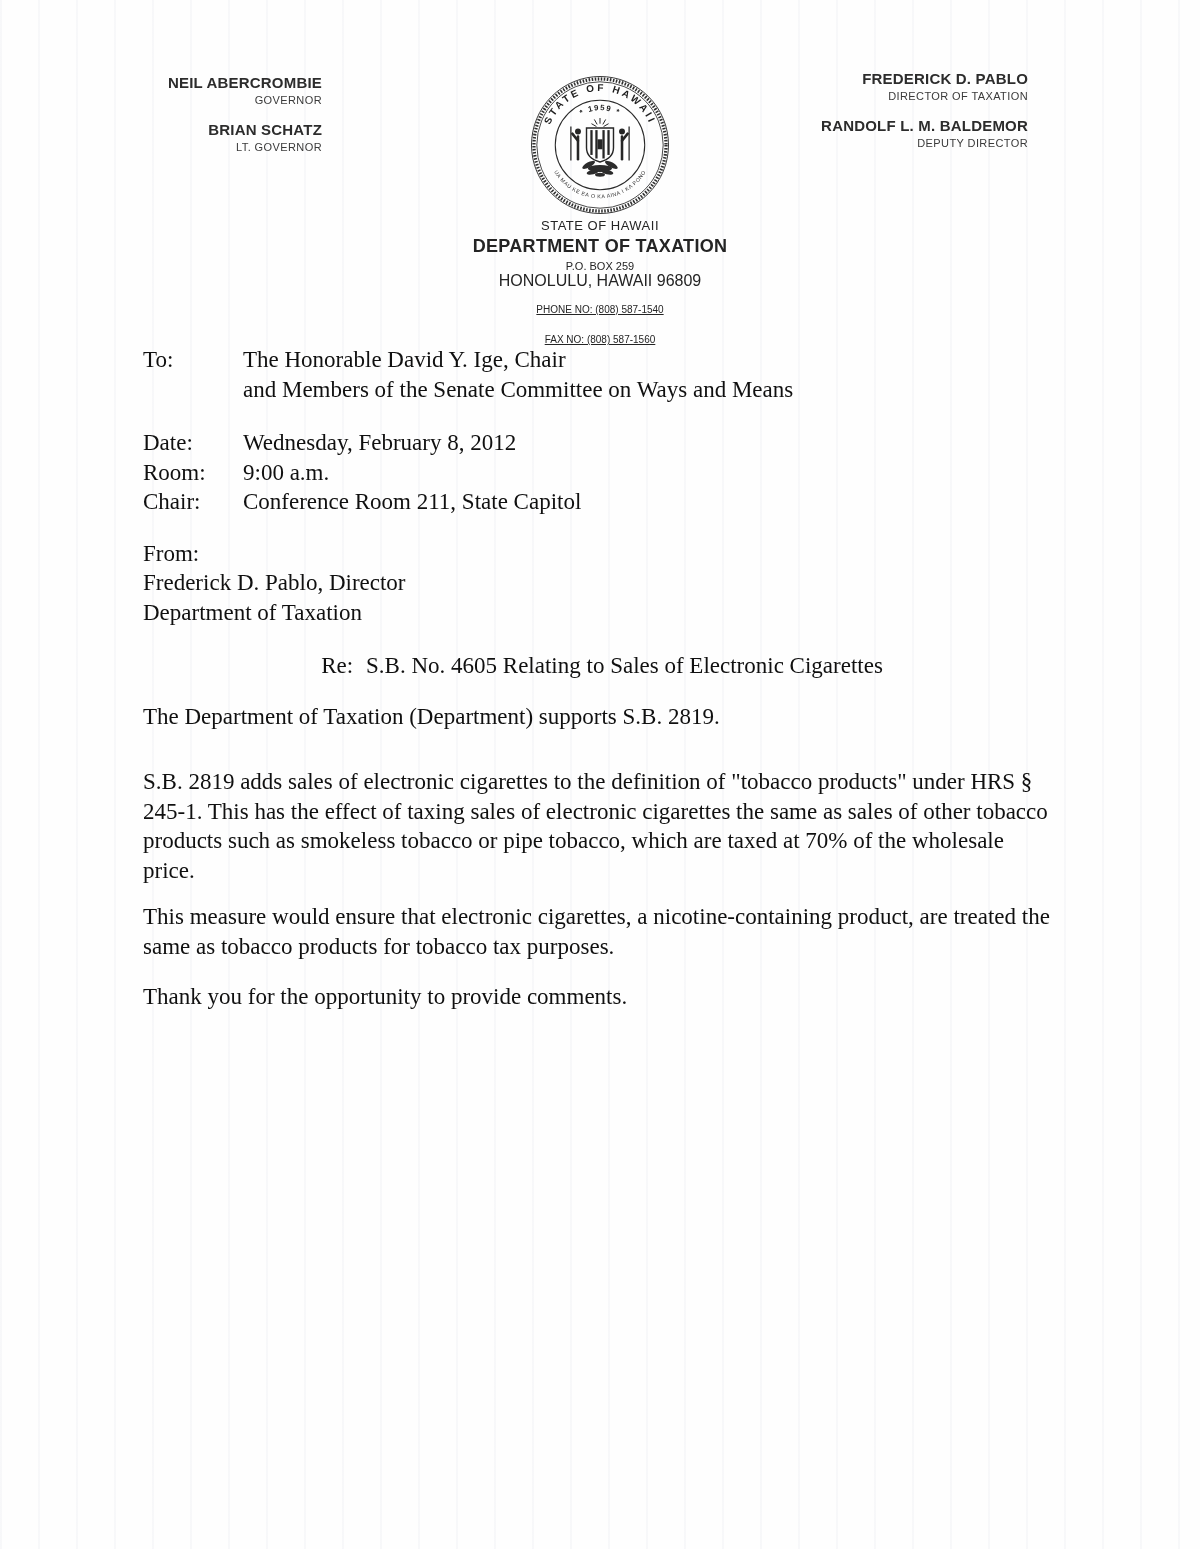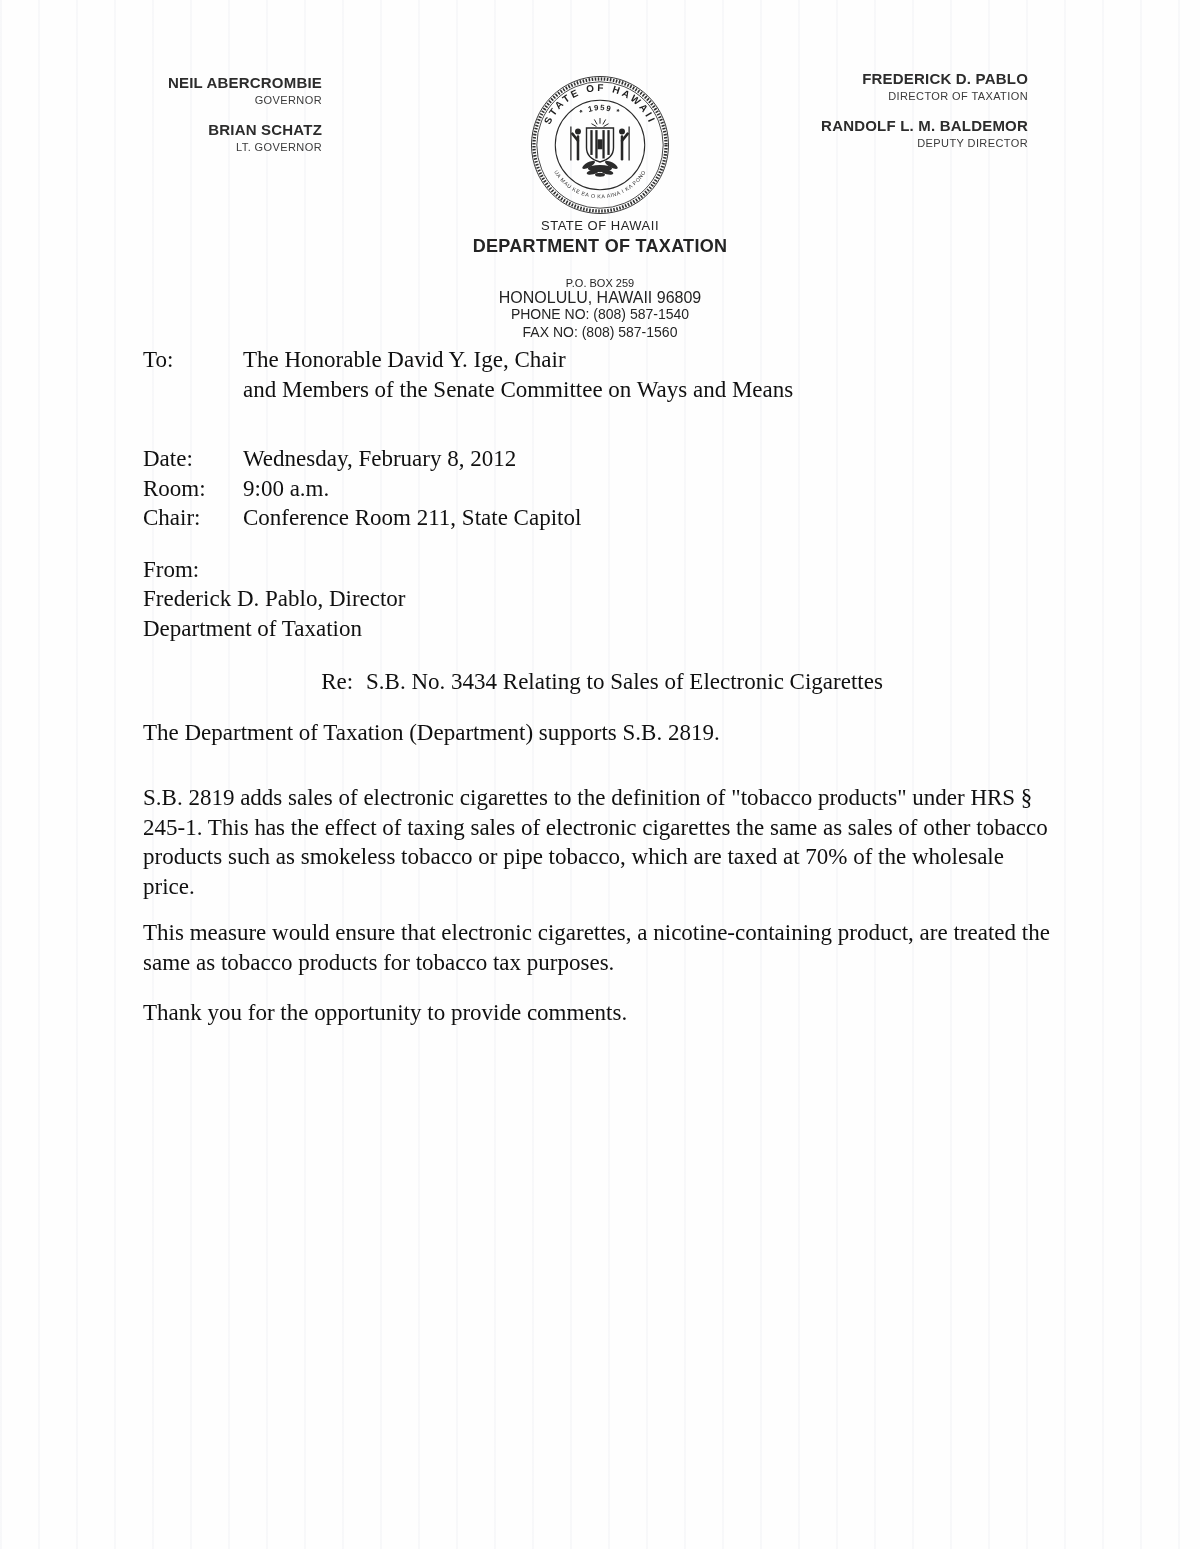--- a/index.html
+++ b/index.html
@@ -20,36 +20,36 @@
   .officials { position: absolute; width: 220px; text-align: right; }
   .officials.left  { top: 74px; left: 102px; }
   .officials.right { top: 70px; left: 808px; }
   .official + .official { margin-top: 14px; }
   .official-name  { font-size: 15px; font-weight: bold; color: #2c2c2c; letter-spacing: 0.2px; line-height: 18px; }
   .official-title { font-size: 11px; color: #3a3a3a; letter-spacing: 0.4px; margin-top: 2px; line-height: 13px; }
   .seal-wrap { position: absolute; left: 529px; top: 74px; width: 142px; height: 142px; }
   .agency { position: absolute; top: 218px; left: 0; width: 100%; text-align: center; color: #242424; }
   .agency-state { font-size: 13px; letter-spacing: 0.5px; line-height: 16px; }
   .agency-dept  { font-size: 18px; font-weight: bold; letter-spacing: 0.3px; line-height: 21px; margin-top: 2px; }
-  .agency-pobox { font-size: 11px; line-height: 13px; margin-top: 20px; }
+  .agency-pobox { font-size: 11px; line-height: 13px; margin-top: 3px; }
   .agency-city  { font-size: 16px; line-height: 14px; margin-top: 1px; }
-  .agency-phone, .agency-fax { font-size: 14px; line-height: 17px; margin-top: 1px; }
+  .agency-phone, .agency-fax { font-size: 10px; line-height: 17px; margin-top: 13px; text-decoration: underline; }
   
   .letter-body {
     position: absolute;
     top: 345px; left: 143px;
     width: 918px;
     font-size: 23px;
     line-height: 29.5px;
     color: #101010;
   }
   .memo-row { display: flex; justify-content: flex-end; }
   .memo-label { width: 100px; flex: none; }
   .memo-value { flex: 1; }
-  .memo-group-date { margin-top: 40px; }
+  .memo-group-date { margin-top: 24px; }
   .memo-row-from { margin-top: 22px; flex-direction: column; }
   .re-row { margin-top: 24px; text-align: center; }
   .re-row .re-label { margin-right: 13px; }
   .para { margin: 0; }
   .para-1 { margin-top: 21px; }
   .para-2 { margin-top: 36px; }
   .para-3 { margin-top: 17px; }
   .para-4 { margin-top: 21px; }
 </style>
 </head>
@@ -187,21 +187,21 @@
 
     <div class="memo-row memo-row-from">
       <span class="memo-label">From:</span>
       <div class="memo-value">
         <div>Frederick D. Pablo, Director</div>
         <div>Department of Taxation</div>
       </div>
     </div>
 
     <div class="re-row">
-      <span class="re-label">Re:</span><span>S.B. No. 3434 Relating to Sales of Electronic Cigarettes</span>
+      <span class="re-label">Re:</span><span>S.B. No. 4605 Relating to Sales of Electronic Cigarettes</span>
     </div>
 
     <p class="para para-1">The Department of Taxation (Department) supports S.B. 2819.</p>
     <p class="para para-2">S.B. 2819 adds sales of electronic cigarettes to the definition of "tobacco products" under HRS § 245-1. This has the effect of taxing sales of electronic cigarettes the same as sales of other tobacco products such as smokeless tobacco or pipe tobacco, which are taxed at 70% of the wholesale price.</p>
     <p class="para para-3">This measure would ensure that electronic cigarettes, a nicotine-containing product, are treated the same as tobacco products for tobacco tax purposes.</p>
     <p class="para para-4">Thank you for the opportunity to provide comments.</p>
 
   </main>
 
 </div>

